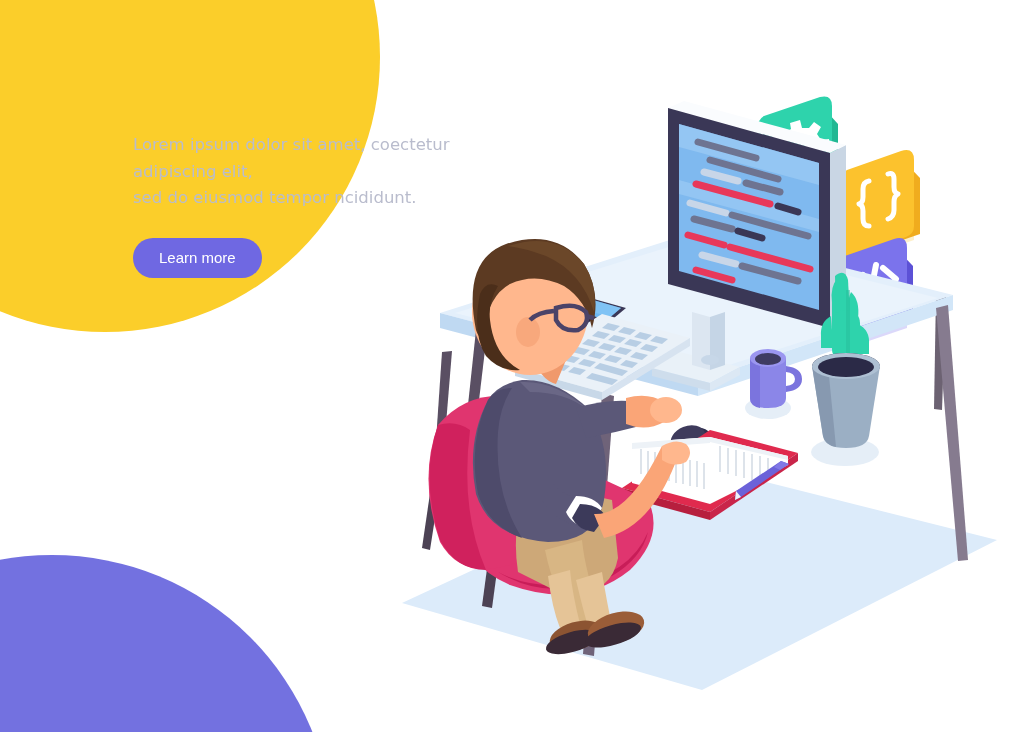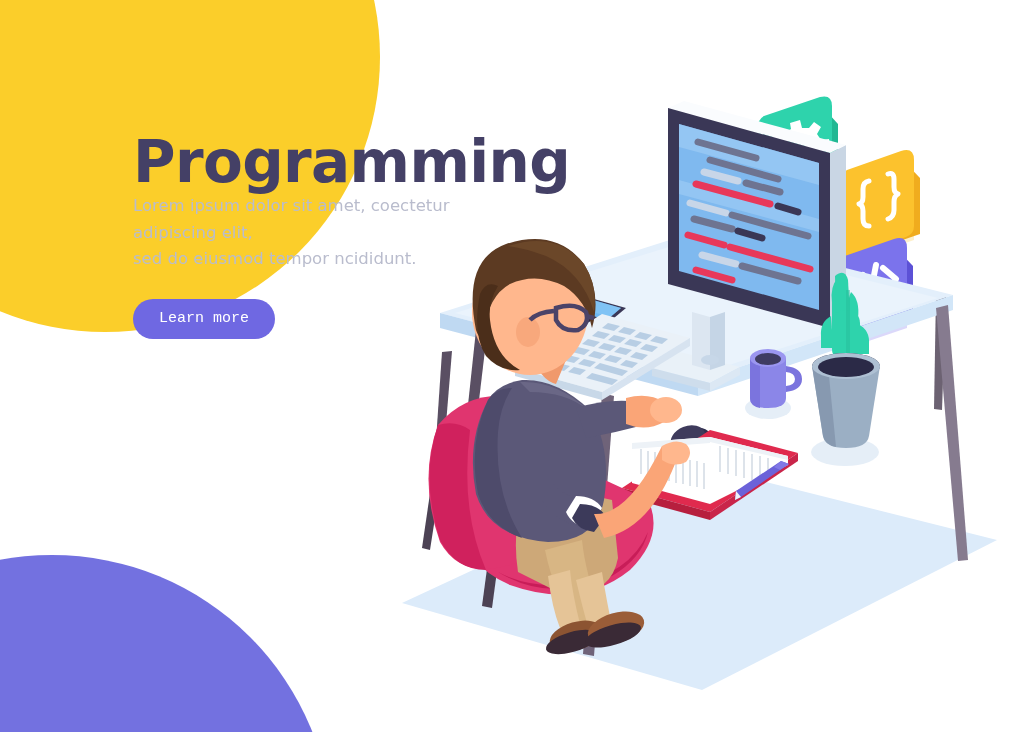--- a/index.html
+++ b/index.html
@@ -25,40 +25,39 @@
     color:#444066; line-height:1.05;
   }
   #page-subtitle{
     font-family:"DejaVu Sans", sans-serif;
     font-size:16.5px; font-weight:400; line-height:1.62;
     color:#b9bccd; max-width:405px; white-space:pre-line;
   }
   #cta-button{
     margin-top:26px; display:inline-block;
     background:#6F68E2; color:#ffffff;
-    font-family:Liberation Mono, monospace;
+    font-family:Liberation Sans, sans-serif;
     font-size:15px; font-weight:400;
     padding:12px 26px 13px; border:none; border-radius:22px;
     cursor:pointer; line-height:1;
   }
 
   
   #illustration{ position:absolute; left:380px; top:80px; width:644px; height:652px; }
   #illustration svg{ display:block; width:100%; height:100%; }
 </style>
 </head>
 <body>
 
 <div id="stage">
 
   <div class="blob" id="blob-yellow"></div>
   <div class="blob" id="blob-purple"></div>
 
   <div id="text-col">
-    <h1 id="page-title">Programming</h1>
     <p id="page-subtitle">Lorem ipsum dolor sit amet, coectetur adipiscing elit,
 sed do eiusmod tempor  ncididunt.</p>
     <button id="cta-button">Learn more</button>
   </div>
 
   <div id="illustration">
     <svg viewBox="0 0 644 652" xmlns="http://www.w3.org/2000/svg">
 
       <polygon points="318,385 617,460 322,610 22,523" fill="#DCEBFA"></polygon>
 

